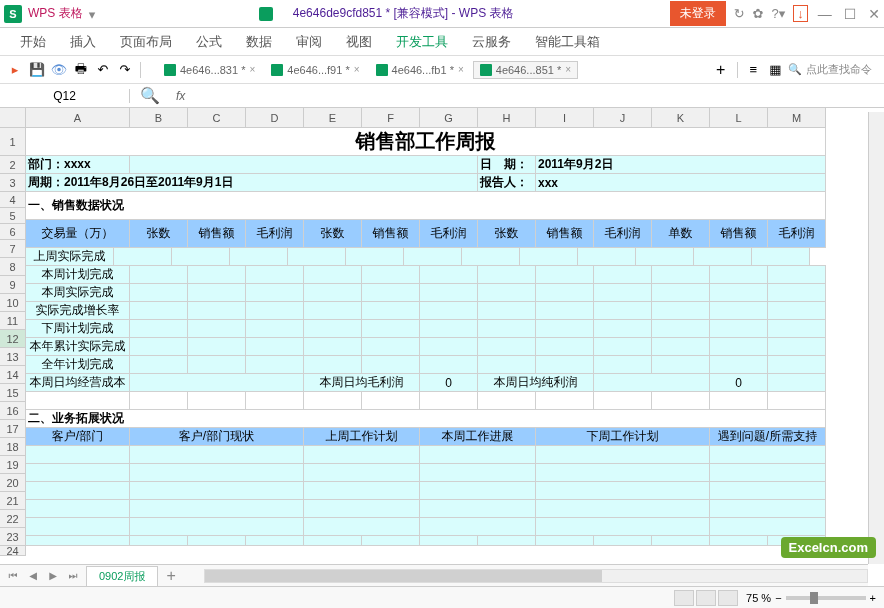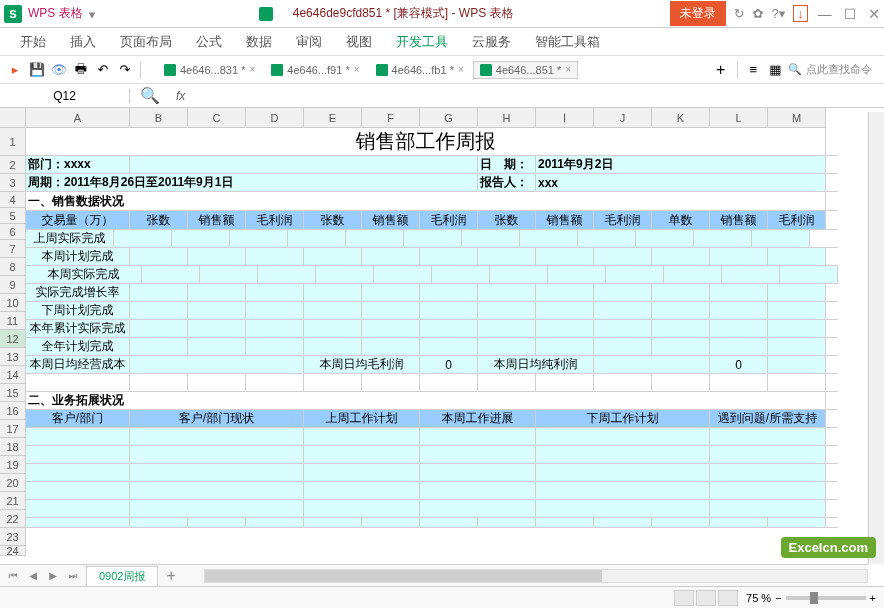--- a/index.html
+++ b/index.html
@@ -2,21 +2,21 @@
 <html><head>
   <meta charset="utf-8">
   <style>
     * { margin: 0; padding: 0; box-sizing: border-box; font-family: "Microsoft YaHei", sans-serif; }
     body { background: #fff; width: 884px; height: 608px; overflow: hidden; position: relative; }
     
     .titlebar { height: 28px; display: flex; align-items: center; padding: 0 4px; border-bottom: 1px solid #ccc; }
     .app-logo { width: 18px; height: 18px; background: #0a9d5d; color: #fff; font-size: 11px; font-weight: bold; display: flex; align-items: center; justify-content: center; border-radius: 2px; margin-right: 6px; }
     .app-name { font-size: 12px; color: #be185d; }
     .app-dropdown { width: 14px; height: 14px; margin-left: 6px; }
-    .doc-title { flex: 1; text-align: center; font-size: 12px; color: #7f1d1d; display: flex; align-items: center; justify-content: center; gap: 20px; }
+    .doc-title { flex: 1; text-align: center; font-size: 12px; color: #4c1d95; display: flex; align-items: center; justify-content: center; gap: 20px; }
     .doc-icon { width: 14px; height: 14px; background: #0a9d5d; border-radius: 2px; }
     .login-btn { background: #e8562e; color: #fff; font-size: 12px; padding: 4px 10px; border: none; }
     .title-icons { display: flex; gap: 8px; margin-left: 8px; align-items: center; }
     .tbi { color: #888; font-size: 13px; cursor: pointer; }
     .win-ctrl { display: flex; gap: 12px; margin-left: 10px; }
     .wc { color: #888; font-size: 14px; cursor: pointer; }
     
     .menubar { height: 28px; display: flex; align-items: center; padding: 0 20px; gap: 24px; font-size: 13px; color: #555; border-bottom: 1px solid #ddd; }
     .menu-item { cursor: pointer; }
     .menu-item.active { color: #0a9d5d; }
@@ -41,27 +41,27 @@
     .sheet-area { display: flex; height: 460px; overflow: hidden; position: relative; }
     .corner { width: 26px; height: 20px; background: #f0f0f0; border-right: 1px solid #ccc; border-bottom: 1px solid #ccc; position: absolute; top: 0; left: 0; z-index: 2; }
     .col-headers { display: flex; position: absolute; top: 0; left: 26px; z-index: 2; }
     .col-h { background: #f0f0f0; border-right: 1px solid #ccc; border-bottom: 1px solid #ccc; font-size: 11px; color: #555; text-align: center; line-height: 20px; height: 20px; }
     .row-headers { position: absolute; top: 20px; left: 0; z-index: 2; }
     .row-h { width: 26px; background: #f0f0f0; border-right: 1px solid #ccc; border-bottom: 1px solid #ccc; font-size: 11px; color: #555; text-align: center; }
     .row-h.sel { background: #d0e8d8; }
     
     .cells { position: absolute; top: 20px; left: 26px; font-size: 12px; }
     .r { display: flex; border-bottom: 1px solid #d0d0d0; }
-    .r.thin { height: 19px; }
+    .r.thin { height: 28px; }
     .r.norm { height: 18px; }
     .r.title { height: 28px; }
     .c { border-right: 1px solid #d0d0d0; padding: 0 2px; display: flex; align-items: center; justify-content: center; overflow: hidden; white-space: nowrap; }
     .c.left { justify-content: flex-start; }
     
-    .big-title { font-size: 20px; font-weight: normal; font-family: SimSun, serif; }
+    .big-title { font-size: 20px; font-weight: bold; font-family: SimSun, serif; }
     .cyan-bg { background: #d9fdfd; }
     .blue-bg { background: #99ccff; }
     .bold { font-weight: bold; }
     .sel-row { background: #d9fdfd; }
     
     .vscroll { position: absolute; right: 0; top: 112px; width: 16px; bottom: 44px; background: #f0f0f0; border-left: 1px solid #ccc; }
     .hscroll-area { position: absolute; bottom: 22px; left: 0; right: 16px; height: 22px; display: flex; align-items: center; background: #f8f8f8; border-top: 1px solid #ccc; }
     .sheet-nav { display: flex; gap: 2px; padding: 0 4px; }
     .snav { width: 18px; height: 16px; font-size: 10px; color: #888; display: flex; align-items: center; justify-content: center; cursor: pointer; }
     .sheet-tab { background: #fff; border: 1px solid #ccc; border-bottom: none; padding: 2px 12px; font-size: 11px; color: #0a9d5d; cursor: pointer; }
@@ -267,21 +267,21 @@
         <div class="c cyan-bg " style="width:58px"></div>
         <div class="c cyan-bg " style="width:58px"></div>
         <div class="c cyan-bg " style="width:58px"></div>
         <div class="c cyan-bg " style="width:58px"></div>
         <div class="c cyan-bg " style="width:58px"></div>
         <div class="c cyan-bg " style="width:58px"></div>
         <div class="c cyan-bg " style="width:58px"></div>
         <div class="c cyan-bg " style="width:58px"></div>
       </div>
       <div class="r norm">
-        <div class="c cyan-bg " style="width:116px">本周实际完成</div>
+        <div class="c cyan-bg " style="width:104px">本周实际完成</div>
         <div class="c cyan-bg " style="width:58px"></div>
         <div class="c cyan-bg " style="width:58px"></div>
         <div class="c cyan-bg " style="width:58px"></div>
         <div class="c cyan-bg " style="width:58px"></div>
         <div class="c cyan-bg " style="width:58px"></div>
         <div class="c cyan-bg " style="width:58px"></div>
         <div class="c cyan-bg " style="width:58px"></div>
         <div class="c cyan-bg " style="width:58px"></div>
         <div class="c cyan-bg " style="width:58px"></div>
         <div class="c cyan-bg " style="width:58px"></div>

